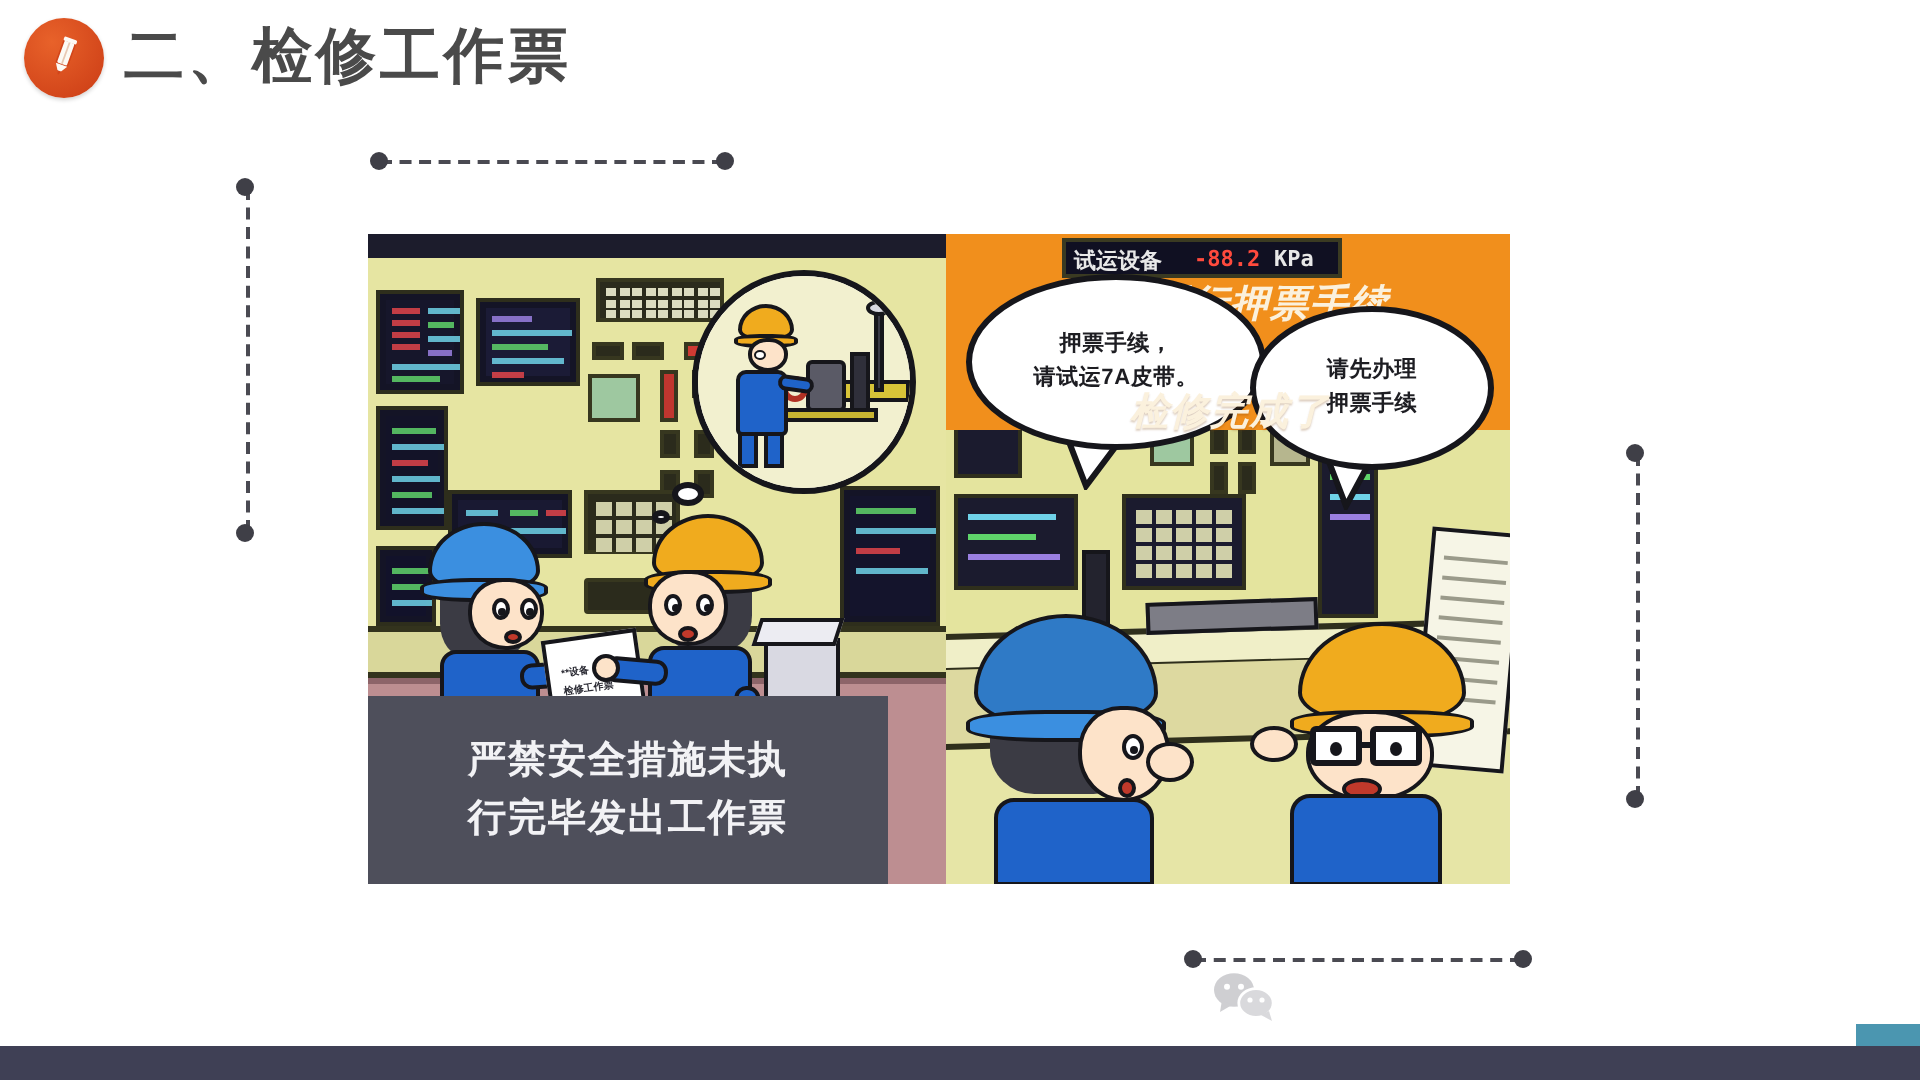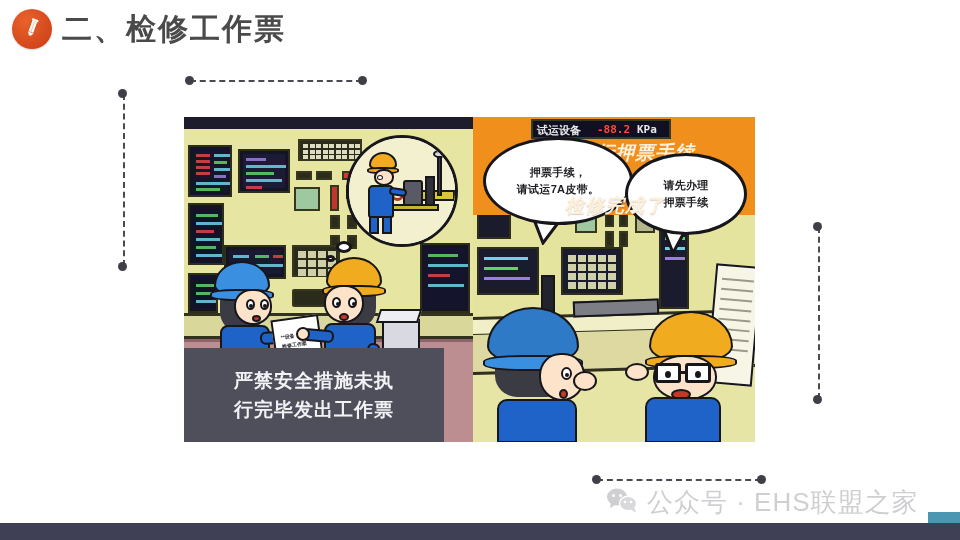--- a/index.html
+++ b/index.html
@@ -882,17 +882,16 @@
       <ellipse cx="11" cy="10" rx="10" ry="8.4" fill="#8e8e96"></ellipse>
       <polygon points="5,15 4,21 10,17.5" fill="#8e8e96"></polygon>
       <circle cx="7.5" cy="8.4" r="1.5" fill="#ffffff"></circle>
       <circle cx="14.5" cy="8.4" r="1.5" fill="#ffffff"></circle>
       <ellipse cx="22" cy="16.5" rx="8.6" ry="7.2" fill="#a6a6ad" stroke="#ffffff" stroke-width="1.4"></ellipse>
       <polygon points="28.5,20.5 30,25.5 24.5,22.5" fill="#a6a6ad"></polygon>
       <circle cx="19" cy="15" r="1.3" fill="#ffffff"></circle>
       <circle cx="25" cy="15" r="1.3" fill="#ffffff"></circle>
     </svg>
   </span>
-  <span class="wm-text">公众号 · EHS联盟之家</span>
 </div>
 
 <div class="footer-accent"></div>
 <div class="footer-bar"></div>
 
 </body></html>

